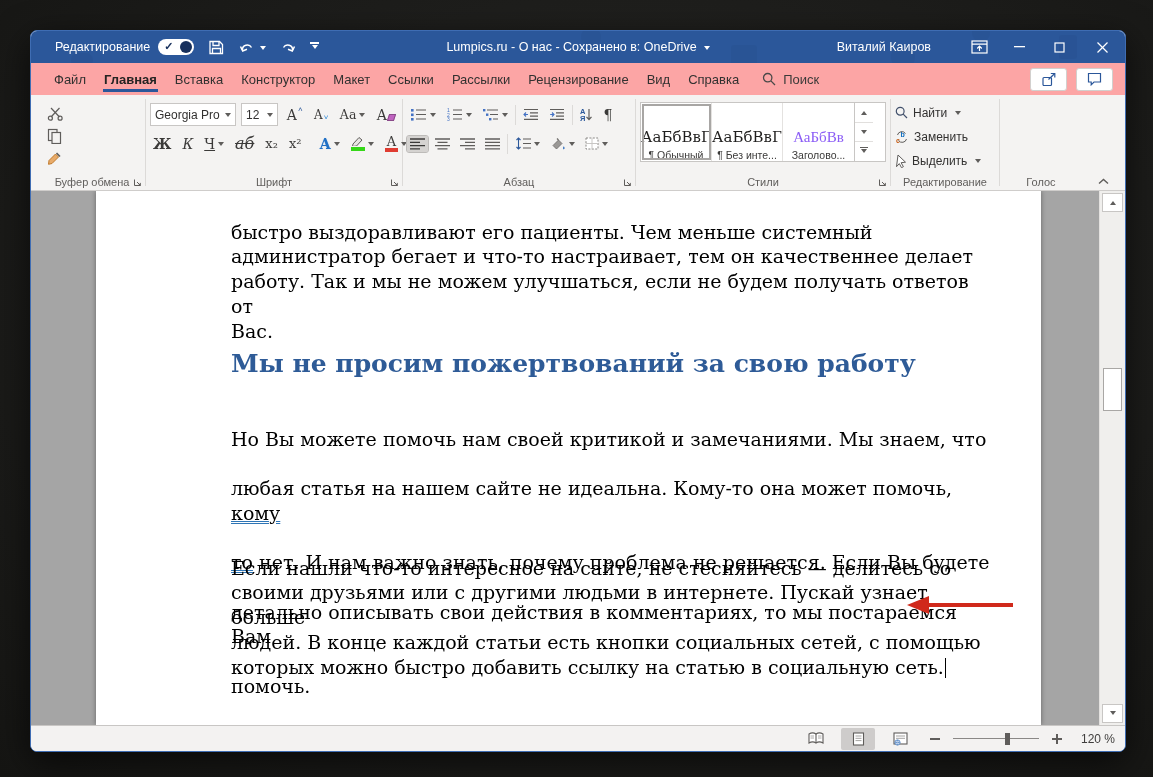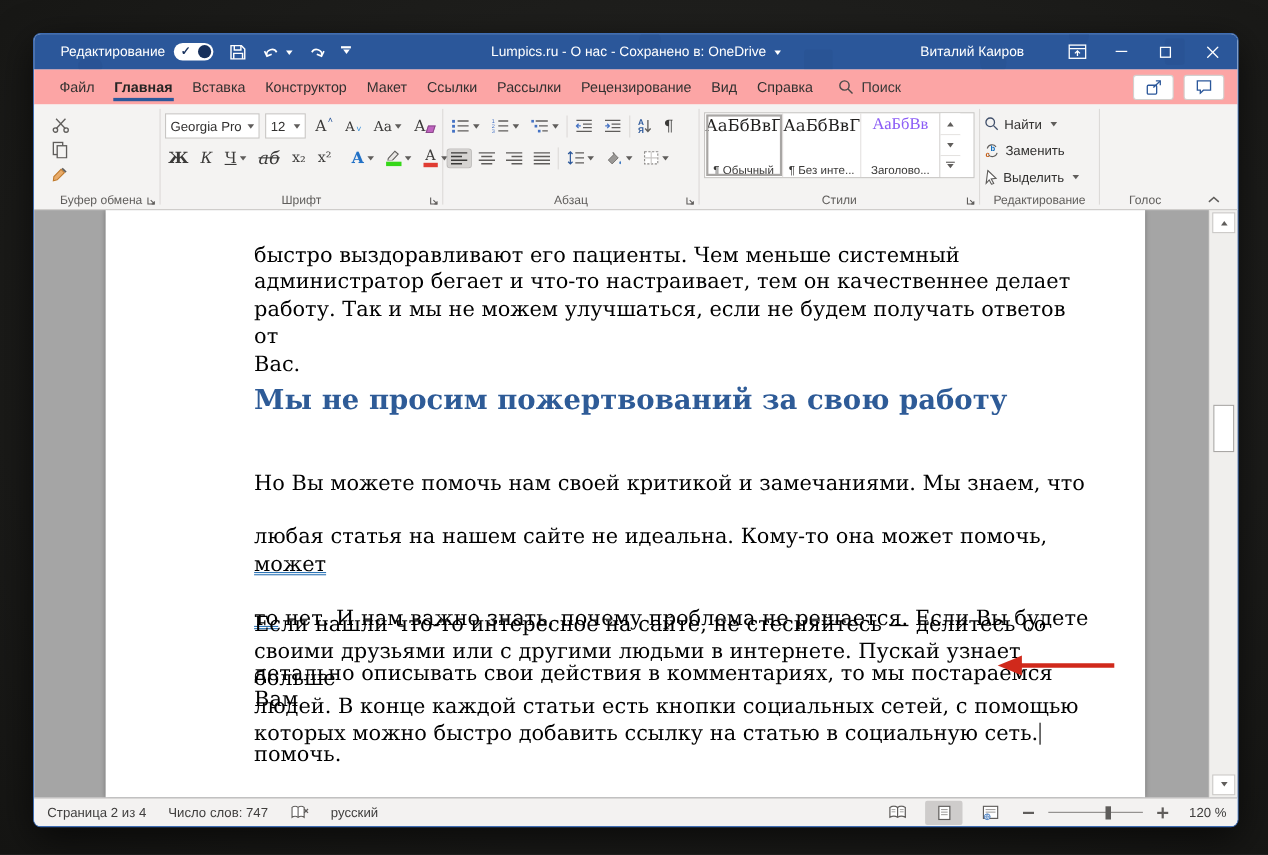--- a/index.html
+++ b/index.html
@@ -43,21 +43,21 @@
   .rbtn.sel{background:#d5d3d1;outline:1px solid #bdbbb9;}
   .glyph{font-size:14px;color:#3b3a39;font-family:"DejaVu Serif",serif;}
   .combo{height:23px;border:1px solid #c8c6c4;background:#fff;display:flex;align-items:center;padding:0 4px;font-size:12px;color:#323130;}
 
   
   .paste{display:flex;flex-direction:column;align-items:center;justify-content:flex-start;padding:4px 8px 0;font-size:12px;color:#3b3a39;}
   .clipcol{display:flex;flex-direction:column;justify-content:flex-start;gap:7px;padding:6px 4px 0;}
 
   
   .gallery{display:flex;border:1px solid #c8c6c4;background:#fff;height:60px;margin-top:2px;}
-  .scard{width:71px;border-right:1px solid #e4e2e0;display:flex;flex-direction:column;align-items:center;justify-content:space-between;gap:3px;padding-top:2px;}
+  .scard{width:71px;border-right:1px solid #e4e2e0;display:flex;flex-direction:column;align-items:center;justify-content:flex-end;gap:3px;padding-top:2px;}
   .scard.sel{outline:2px solid #a8a6a4;outline-offset:-3px;}
   .ssample{font-family:"DejaVu Serif",serif;font-size:15px;color:#201f1e;white-space:nowrap;}
   .slabel{font-size:10.5px;color:#3b3a39;white-space:nowrap;}
   .scroll3{width:19px;display:flex;flex-direction:column;border-left:1px solid #c8c6c4;}
   .s3b{flex:1;display:flex;align-items:center;justify-content:center;border-bottom:1px solid #e1dfdd;background:#fff;}
   .tri-up{width:0;height:0;border:3.5px solid transparent;border-bottom:4.5px solid #5f5d5b;margin-bottom:2px;}
   .tri-dn{width:0;height:0;border:3.5px solid transparent;border-top:4.5px solid #5f5d5b;margin-top:2px;}
   .morebar{width:8px;height:1.5px;background:#5f5d5b;margin-bottom:1px;}
 
   
@@ -562,21 +562,21 @@
         <span>быстро выздоравливают его пациенты. Чем меньше системный
 администратор бегает и что-то настраивает, тем он качественнее делает
 работу. Так и мы не можем улучшаться, если не будем получать ответов от
 Вас.</span>
       </div>
 
       <div class="h1" style="top:158px;">Мы не просим пожертвований за свою работу</div>
 
       <div class="ptext" style="top:211px;">
         <div class="ln"><span>Но Вы можете помочь нам своей критикой и замечаниями. Мы знаем, что</span></div>
-        <div class="ln"><span>любая статья на нашем сайте не идеальна. Кому-то она может помочь, </span><span class="gram">может</span></div>
+        <div class="ln"><span>любая статья на нашем сайте не идеальна. Кому-то она может помочь, </span><span class="gram">кому</span></div>
         <div class="ln"><span class="gram">то</span><span> нет. И нам важно знать, почему проблема не решается. Если Вы будете</span></div>
         <div class="ln"><span>детально описывать свои действия в комментариях, то мы постараемся Вам</span></div>
         <div class="ln"><span>помочь.</span></div>
       </div>
 
       <div class="ptext" style="top:340px;">
         <span>Если нашли что-то интересное на сайте, не стесняйтесь — делитесь со
 своими друзьями или с другими людьми в интернете. Пускай узнает больше
 людей. В конце каждой статьи есть кнопки социальных сетей, с помощью
 которых можно быстро добавить ссылку на статью в социальную сеть.</span><span class="caret"></span>
@@ -593,30 +593,20 @@
             <span class="tri-up"></span>
           </div>
       <div class="vs-thumb"></div>
       <div class="vs-btn" style="bottom:2px;">
             <span class="tri-dn"></span>
           </div>
     </div>
   </div>
 
   <div class="statusbar">
-    <div class="sleft">
-      <span>Страница 2 из 4</span>
-      <span>Число слов: 747</span>
-      <svg width="17" height="13" viewBox="0 0 17 13">
-            <path d="M7 2 C5.5 .9 3 .9 1.5 2 V11 C3 9.9 5.5 9.9 7 11 C8.5 9.9 11 9.9 12.5 11 V2 C11 .9 8.5 .9 7 2 Z" fill="#fff" stroke="#5f5d5b" stroke-width="1"></path>
-            <line x1="7" y1="2" x2="7" y2="11" stroke="#5f5d5b" stroke-width="1"></line>
-            <path d="M12.5 3.5 l3.5 3.5 M16 3.5 l-3.5 3.5" stroke="#5f5d5b" stroke-width="1.2"></path>
-          </svg>
-      <span>русский</span>
-    </div>
     <div class="sright">
       <div class="viewbtn">
         <svg width="18" height="13" viewBox="0 0 18 13">
               <path d="M9 2 C7.2 .8 4 .8 2 2 V11 C4 9.8 7.2 9.8 9 11 C10.8 9.8 14 9.8 16 11 V2 C14 .8 10.8 .8 9 2 Z" fill="#fff" stroke="#5f5d5b" stroke-width="1.1"></path>
               <line x1="9" y1="2" x2="9" y2="11" stroke="#5f5d5b" stroke-width="1.1"></line>
               <g stroke="#9a9896" stroke-width=".8">
                 <line x1="3.5" y1="4" x2="7" y2="4"></line>
                 <line x1="3.5" y1="6" x2="7" y2="6"></line>
                 <line x1="11" y1="4" x2="14.5" y2="4"></line>
                 <line x1="11" y1="6" x2="14.5" y2="6"></line>

